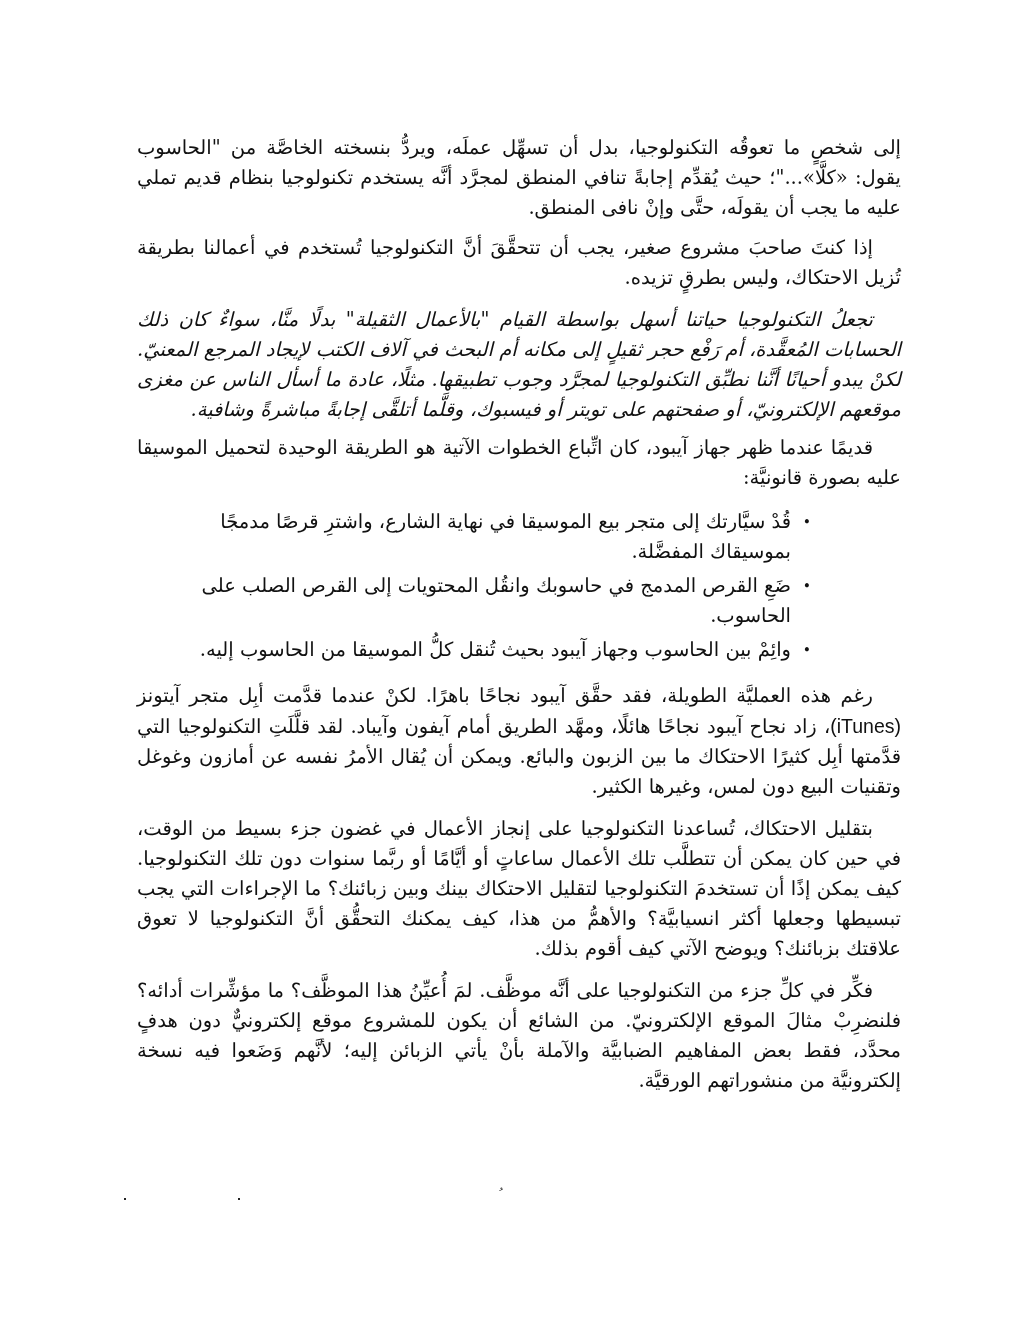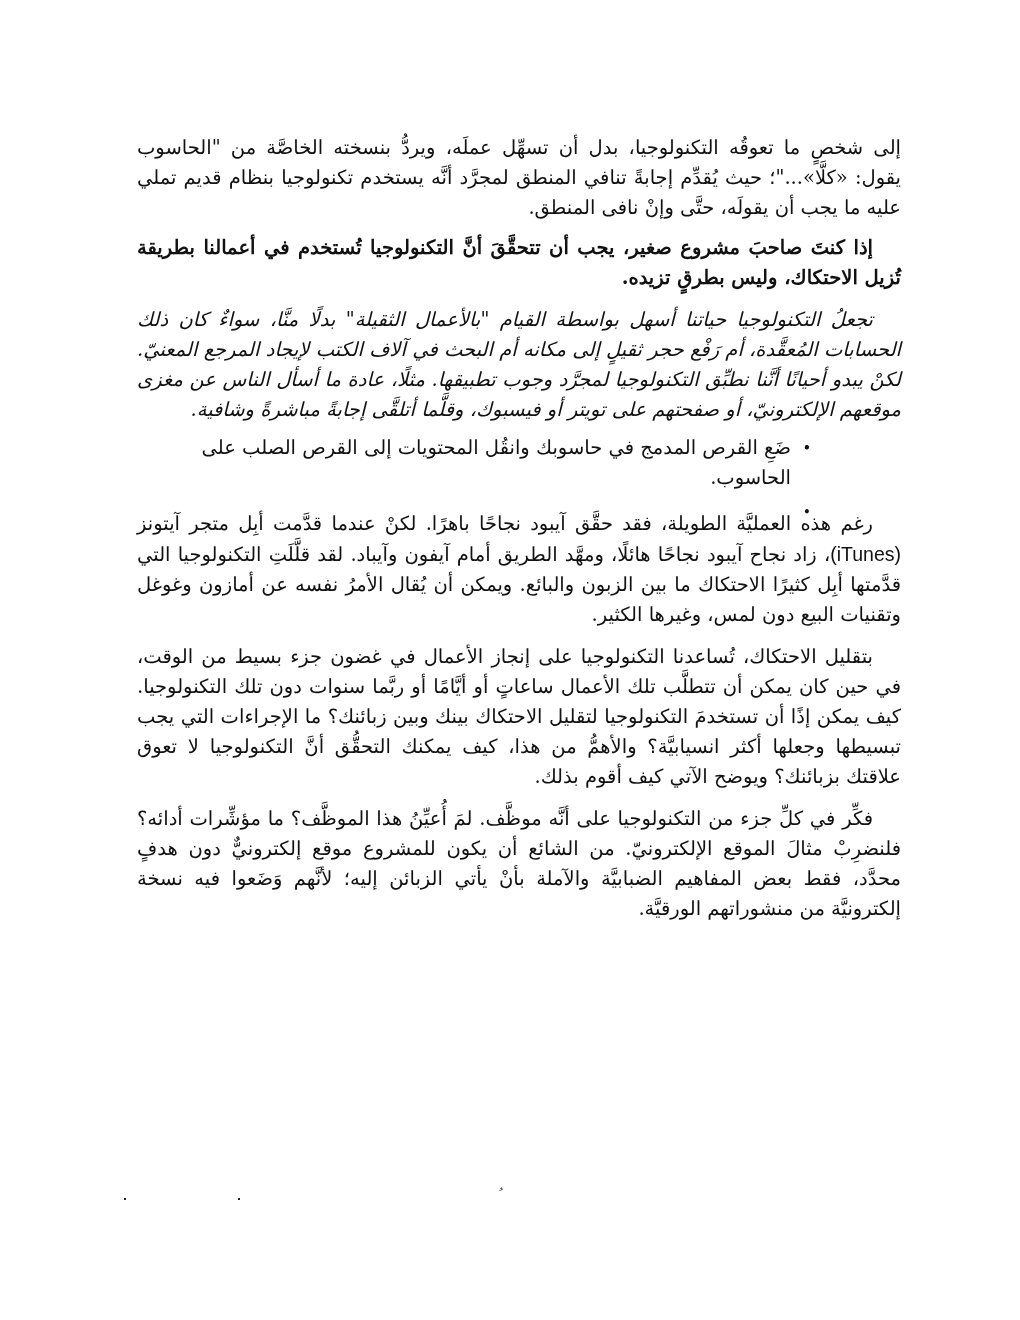--- a/index.html
+++ b/index.html
@@ -27,21 +27,21 @@
       line-height: 30px;
       margin-top: 11px;
     }
     .para {
       margin: 0 0 12px 0;
     }
     .para.indent {
       text-indent: 28px;
     }
     .para.p1 { margin-bottom: 10px; }
-    .para.p2 { margin-bottom: 12px; font-weight: bold; }
+    .para.p2 { margin-bottom: 12px; }
     .para.p3 { margin-bottom: 8px; font-style: italic; }
     .para.p4 { margin-bottom: 14px; }
     .bullets {
       list-style: none;
       margin: 0 0 16px 0;
       padding: 0 90px 0 0;
     }
     .bullets li {
       position: relative;
       padding-right: 20px;
@@ -79,31 +79,34 @@
       color: #222;
     }
   </style>
 </head>
 <body>
 
 <main class="page">
   <p class="para p1">إلى شخصٍ ما تعوقُه التكنولوجيا، بدل أن تسهِّل عملَه، ويردُّ بنسخته الخاصَّة من "الحاسوب يقول: «كلَّا»..."؛ حيث يُقدِّم إجابةً تنافي المنطق لمجرَّد أنَّه يستخدم تكنولوجيا بنظام قديم تملي عليه ما يجب أن يقولَه، حتَّى وإنْ نافى المنطق.</p>
   <p class="para p2 indent">إذا كنتَ صاحبَ مشروع صغير، يجب أن تتحقَّقَ أنَّ التكنولوجيا تُستخدم في أعمالنا بطريقة تُزيل الاحتكاك، وليس بطرقٍ تزيده.</p>
   <p class="para p3 indent">تجعلُ التكنولوجيا حياتنا أسهل بواسطة القيام "بالأعمال الثقيلة" بدلًا منَّا، سواءٌ كان ذلك الحسابات المُعقَّدة، أم رَفْع حجر ثقيلٍ إلى مكانه أم البحث في آلاف الكتب لإيجاد المرجع المعنيّ. لكنْ يبدو أحيانًا أنَّنا نطبِّق التكنولوجيا لمجرَّد وجوب تطبيقها. مثلًا، عادة ما أسأل الناس عن مغزى موقعهم الإلكترونيّ، أو صفحتهم على تويتر أو فيسبوك، وقلَّما أتلقَّى إجابةً مباشرةً وشافية.</p>
+  <p class="para p4 indent">قديمًا عندما ظهر جهاز آيبود، كان اتِّباع الخطوات الآتية هو الطريقة الوحيدة لتحميل الموسيقا عليه بصورة قانونيَّة:</p>
 
   <ul class="bullets">
     <li>
       <span class="bullet-dot">•</span>
+      <span>قُدْ سيَّارتك إلى متجر بيع الموسيقا في نهاية الشارع، واشترِ قرصًا مدمجًا بموسيقاك المفضَّلة.</span>
     </li>
     <li>
       <span class="bullet-dot">•</span>
       <span>ضَعِ القرص المدمج في حاسوبك وانقُل المحتويات إلى القرص الصلب على الحاسوب.</span>
     </li>
     <li>
       <span class="bullet-dot">•</span>
+      <span>وائِمْ بين الحاسوب وجهاز آيبود بحيث تُنقل كلُّ الموسيقا من الحاسوب إليه.</span>
     </li>
   </ul>
 
   <p class="para indent"><span>رغم هذه العمليَّة الطويلة، فقد حقَّق آيبود نجاحًا باهرًا. لكنْ عندما قدَّمت أبِل متجر آيتونز </span><span class="latin">(iTunes)</span><span>، زاد نجاح آيبود نجاحًا هائلًا، ومهَّد الطريق أمام آيفون وآيباد. لقد قلَّلَتِ التكنولوجيا التي قدَّمتها أبِل كثيرًا الاحتكاك ما بين الزبون والبائع. ويمكن أن يُقال الأمرُ نفسه عن أمازون وغوغل وتقنيات البيع دون لمس، وغيرها الكثير.</span></p>
   <p class="para indent">بتقليل الاحتكاك، تُساعدنا التكنولوجيا على إنجاز الأعمال في غضون جزء بسيط من الوقت، في حين كان يمكن أن تتطلَّب تلك الأعمال ساعاتٍ أو أيَّامًا أو ربَّما سنوات دون تلك التكنولوجيا. كيف يمكن إذًا أن تستخدمَ التكنولوجيا لتقليل الاحتكاك بينك وبين زبائنك؟ ما الإجراءات التي يجب تبسيطها وجعلها أكثر انسيابيَّة؟ والأهمُّ من هذا، كيف يمكنك التحقُّق أنَّ التكنولوجيا لا تعوق علاقتك بزبائنك؟ ويوضح الآتي كيف أقوم بذلك.</p>
   <p class="para indent">فكِّر في كلِّ جزء من التكنولوجيا على أنَّه موظَّف. لمَ أُعيِّنُ هذا الموظَّف؟ ما مؤشِّرات أدائه؟ فلنضرِبْ مثالَ الموقع الإلكترونيّ. من الشائع أن يكون للمشروع موقع إلكترونيٌّ دون هدفٍ محدَّد، فقط بعض المفاهيم الضبابيَّة والآملة بأنْ يأتي الزبائن إليه؛ لأنَّهم وَضَعوا فيه نسخة إلكترونيَّة من منشوراتهم الورقيَّة.</p>
 </main>
 
 <div class="specks">
   <span class="speck" style="left:124px; top:2px;"></span>

